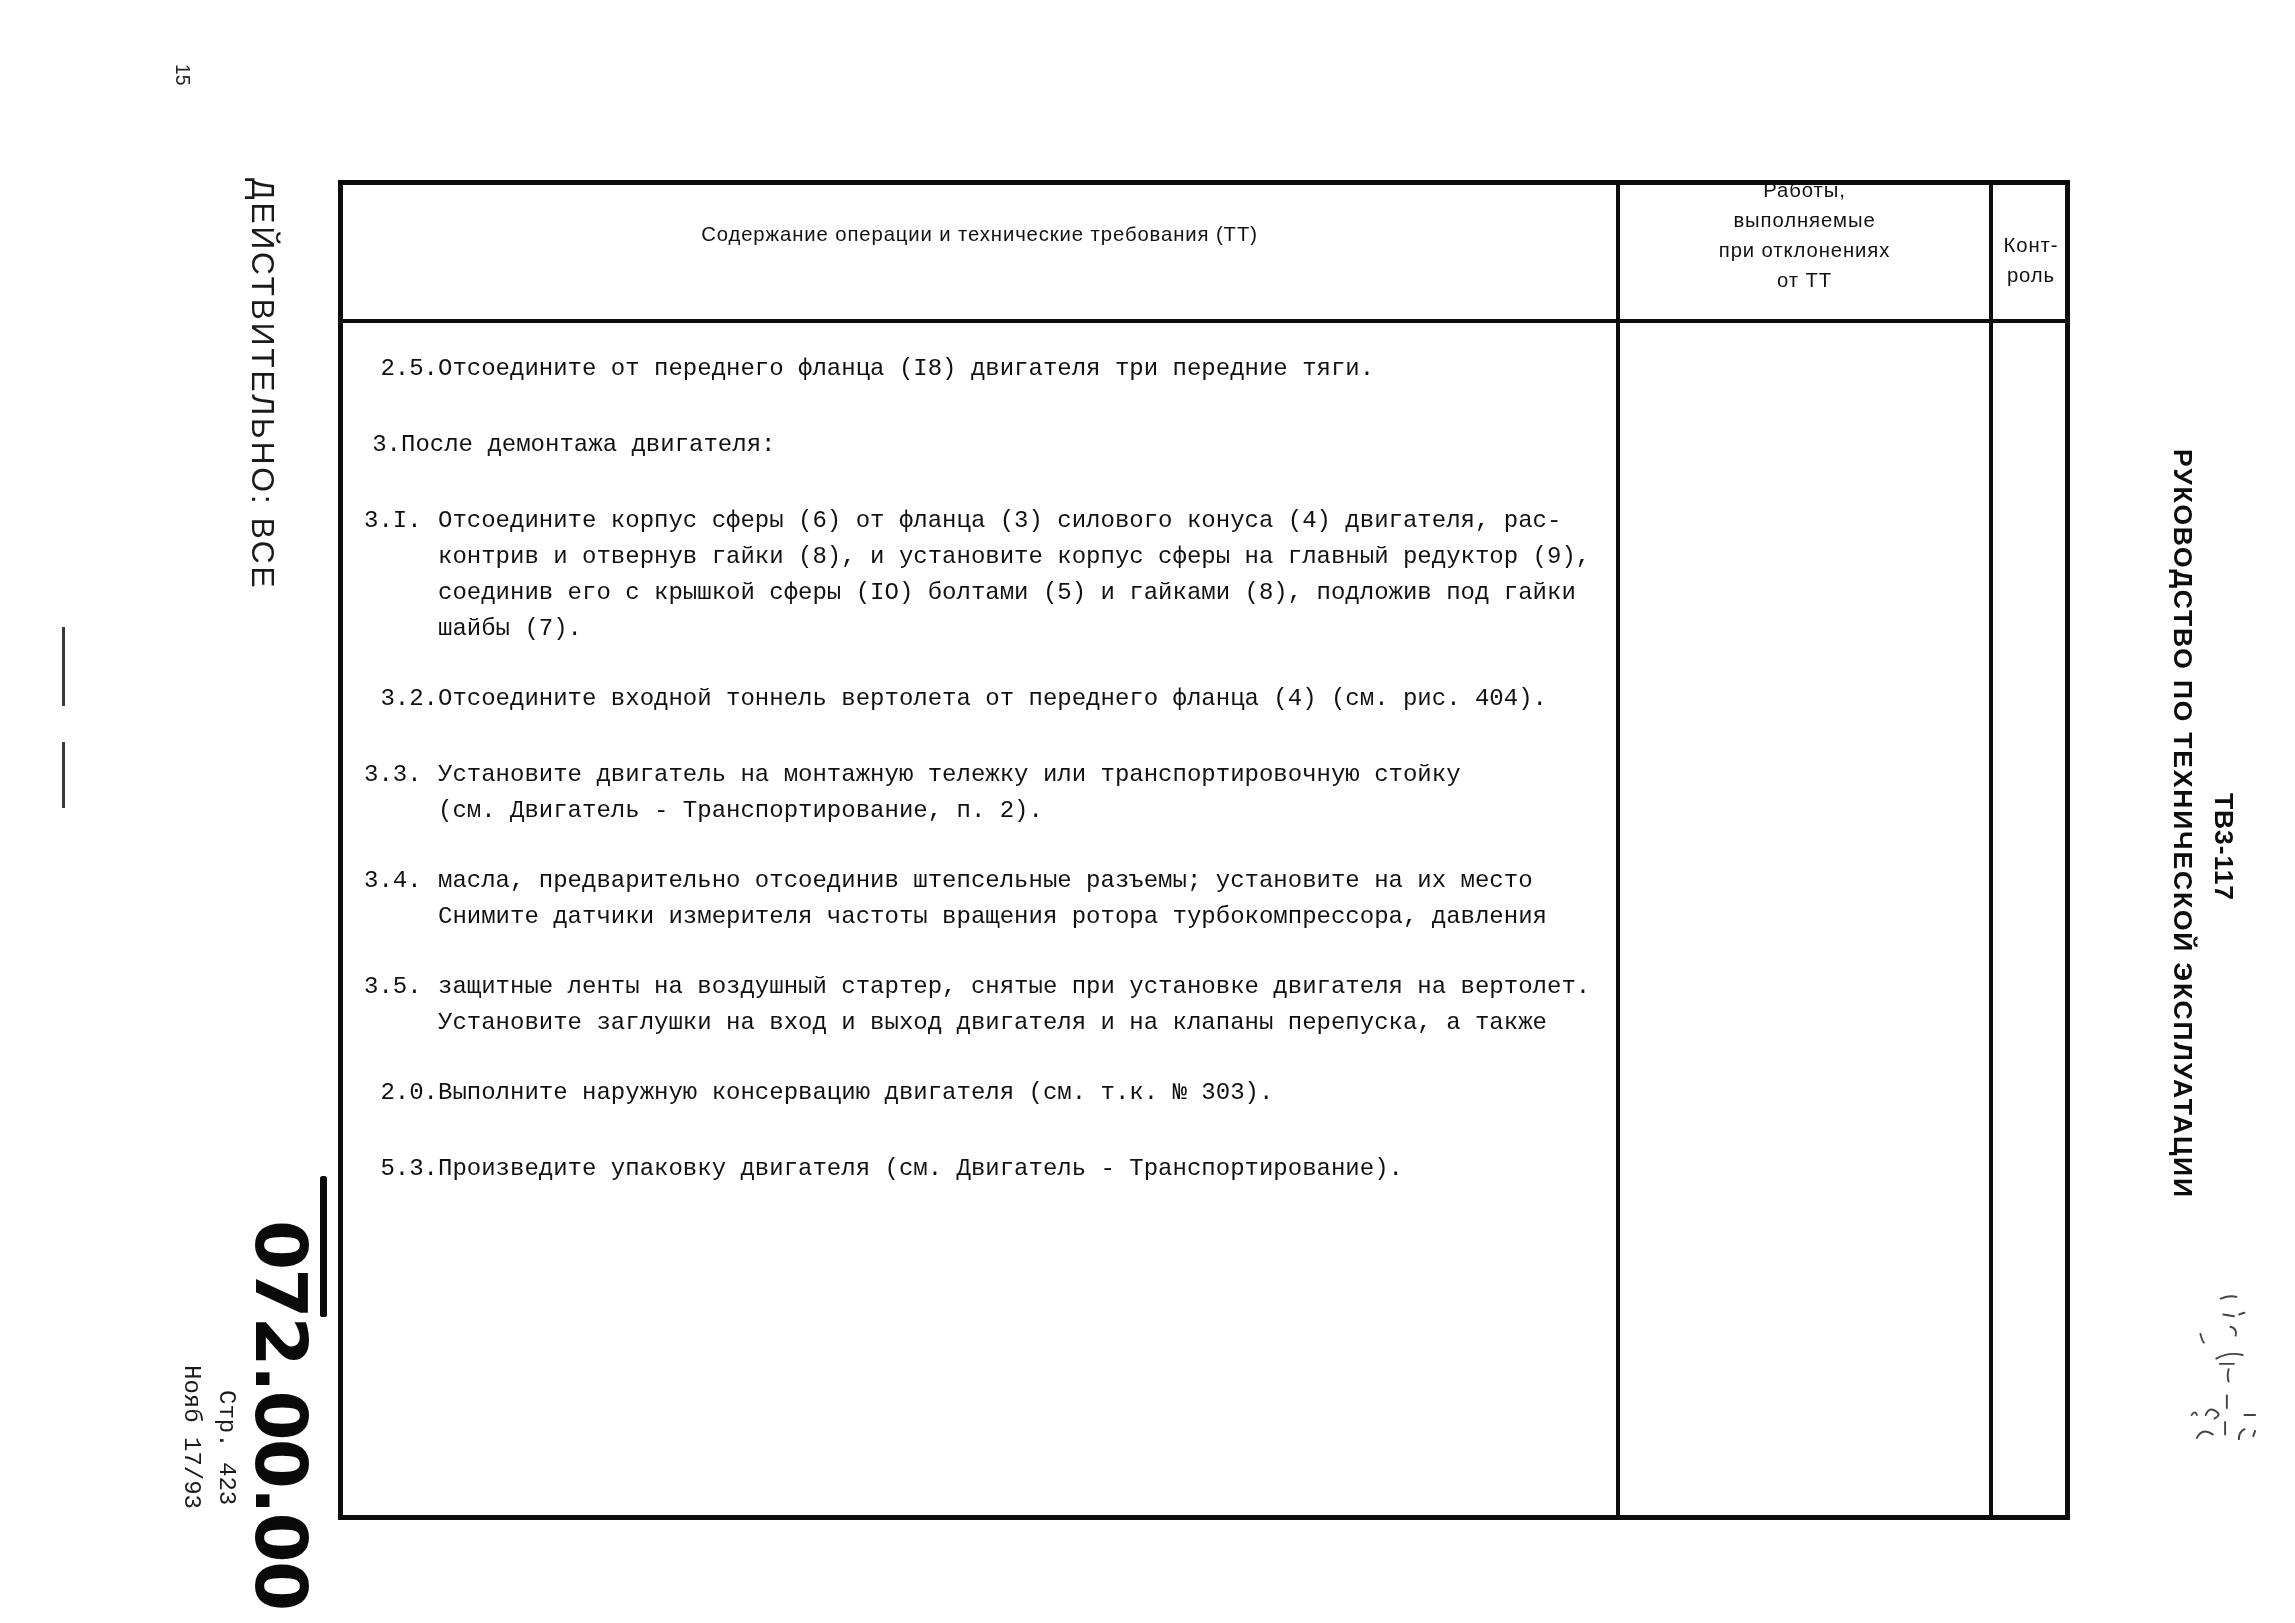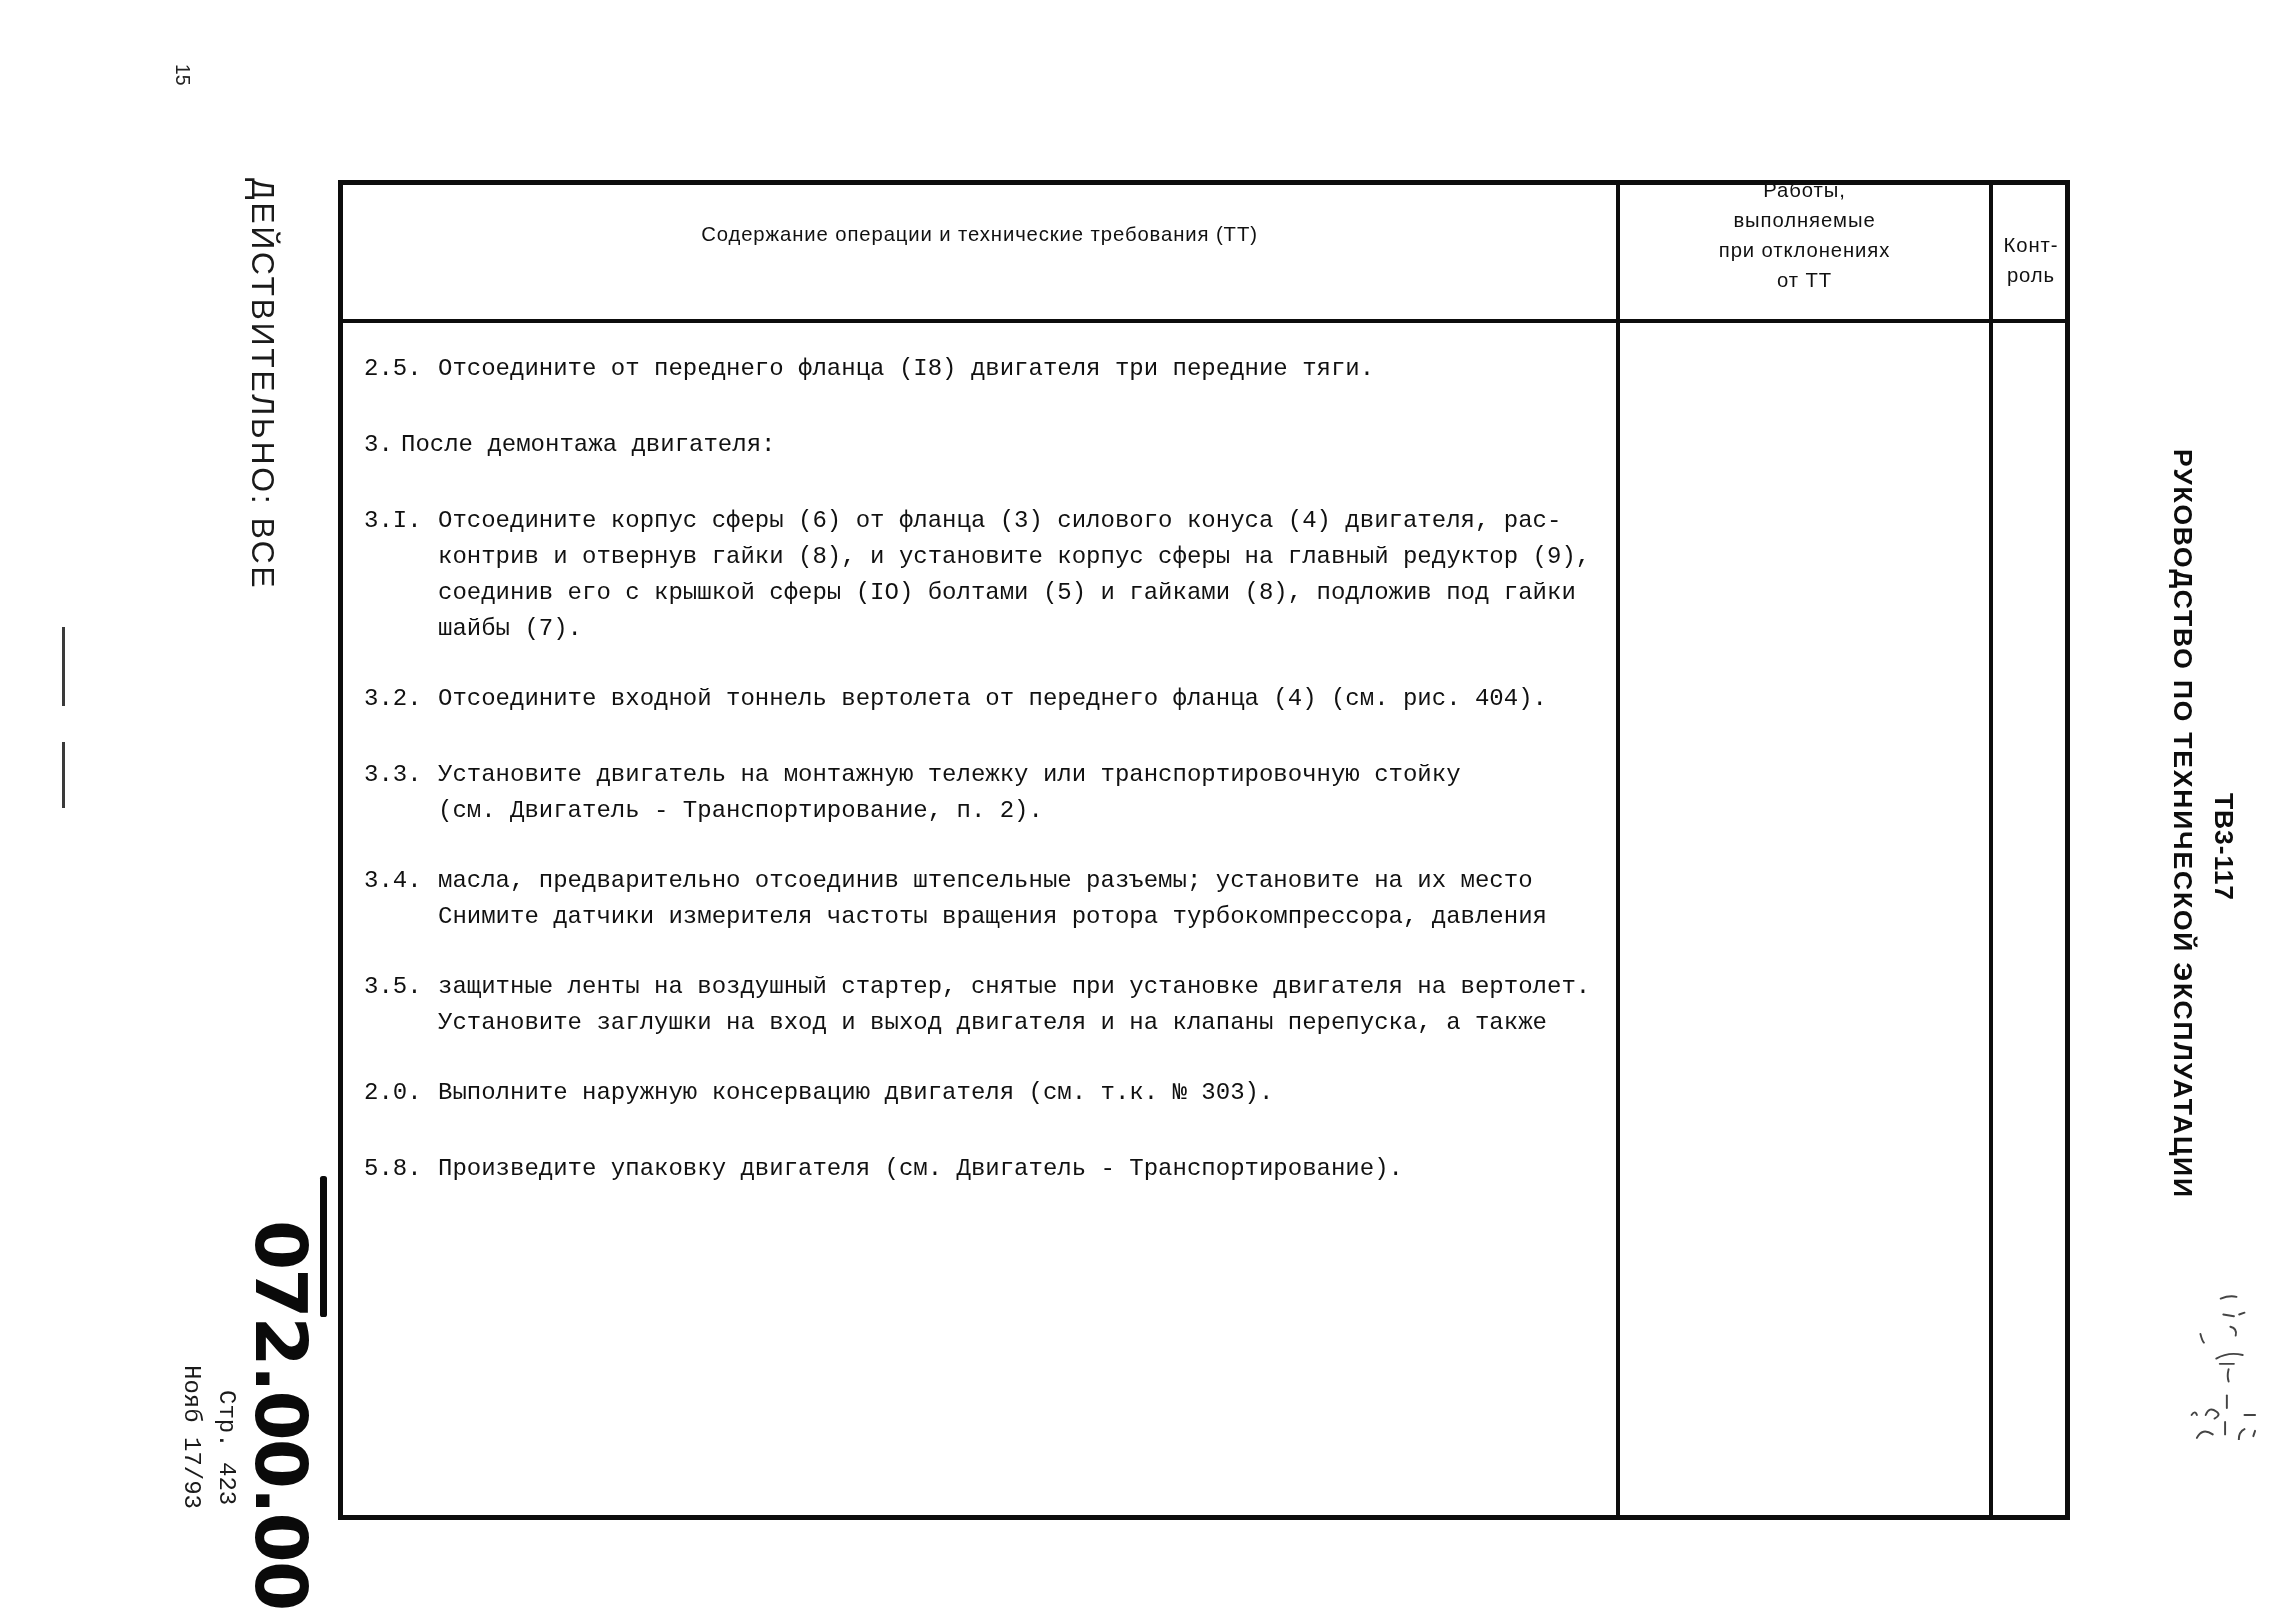--- a/index.html
+++ b/index.html
@@ -70,21 +70,21 @@
       width: 1245px;
       font-family: "Liberation Mono", monospace;
       font-size: 24px;
       color: #111;
     }
     .item {
       display: flex;
       line-height: 36px;
       margin-bottom: 34px;
     }
-    .item.single { margin-bottom: 40px; }
+    .item.single { margin-bottom: 40px; text-align: right; }
     .item .num {
       width: 74px;
       flex: 0 0 74px;
       white-space: pre;
     }
     .item .lines { display: flex; flex-direction: column; }
     .item .line { white-space: pre; }
 
     
     .rot {
@@ -301,21 +301,21 @@
 
       <div class="item single">
         <span class="num">2.0.</span>
         <div class="lines">
           <span class="line">Выполните наружную консервацию двигателя (см. т.к. № 303).</span>
         </div>
       </div>
 
 
       <div class="item single">
-        <span class="num">5.8.</span>
+        <span class="num">5.3.</span>
         <div class="lines">
           <span class="line">Произведите упаковку двигателя (см. Двигатель - Транспортирование).</span>
         </div>
       </div>
 
     </div>
   </div>
 </div>
 
 

